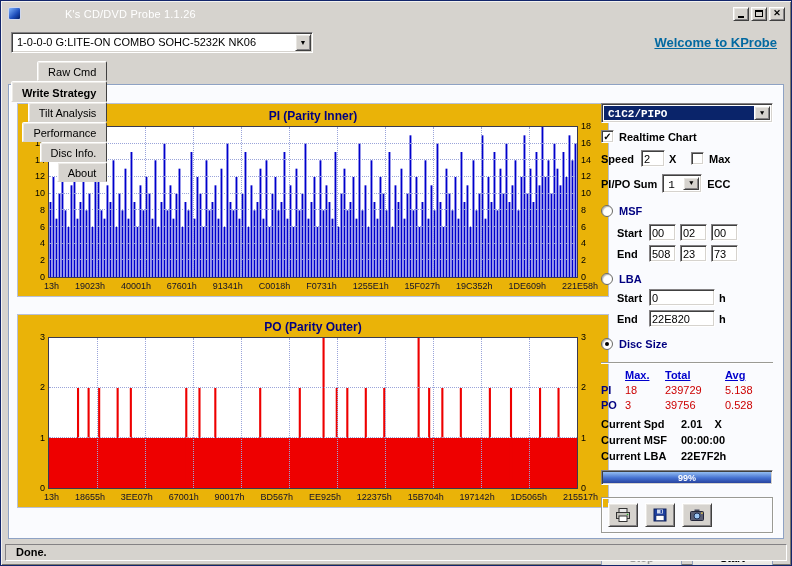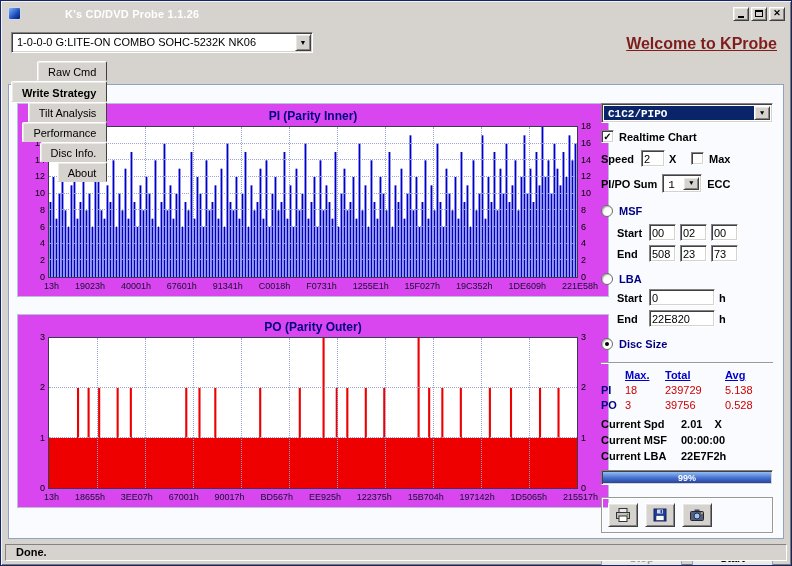--- a/index.html
+++ b/index.html
@@ -9,43 +9,43 @@
           box-shadow:inset 1px 1px 0 #f4f3f0, inset -1px -1px 0 #7a786f;overflow:hidden;}
   .sunken{border:1px solid;border-color:#848284 #ffffff #ffffff #848284;
           box-shadow:inset 1px 1px 0 #404040, inset -1px -1px 0 #d6d3ce;background:#fff;}
   .raised{border:1px solid;border-color:#ffffff #404040 #404040 #ffffff;
           box-shadow:inset 1px 1px 0 #e8e6e2, inset -1px -1px 0 #848284;background:#d6d3ce;}
   
   .titlebar{position:absolute;left:3px;right:3px;top:3px;height:19px;display:flex;align-items:center;padding:0 3px;
             background:linear-gradient(90deg,#0a246a 0%,#17ention 0%,#1b3c8c 45%,#5f8ccb 75%,#a6caf0 100%);}
   .app-icon{width:13px;height:13px;margin:0 5px 0 1px;border:1px solid #cfd8ee;border-radius:2px;
             background:linear-gradient(135deg,#7fb4ff 0%,#1d4dbb 60%,#021d66 100%);}
-  .title-text{color:#fff;font-weight:bold;flex:1;letter-spacing:.2px;padding-left:39px;}
+  .title-text{color:#fff;font-weight:normal;flex:1;letter-spacing:.2px;padding-left:39px;}
   .winbtns{display:flex;gap:2px;}
   .wbtn{width:16px;height:14px;display:flex;align-items:center;justify-content:center;cursor:default;}
   .g-min{width:6px;height:2px;background:#000;margin-top:7px;}
   .g-max{width:8px;height:7px;border:1px solid #000;border-top:2px solid #000;}
   .g-close{font-size:9px;font-weight:bold;line-height:1;}
   
   .drive-combo{position:absolute;left:10px;top:31px;width:302px;height:21px;display:flex;padding:1px;}
   .combo-text{flex:1;background:#fff;color:#000;padding:2px 4px;white-space:nowrap;overflow:hidden;}
   .combo-btn{width:16px;display:flex;align-items:center;justify-content:center;}
   .arrow{font-size:7px;line-height:1;color:#000;}
-  .klink{position:absolute;right:14px;top:34px;color:#7f1d1d;font-weight:bold;text-decoration:underline;font-size:16px;cursor:pointer;}
+  .klink{position:absolute;right:14px;top:34px;color:#0369a1;font-weight:bold;text-decoration:underline;font-size:13px;cursor:pointer;}
   
   .tabs{position:absolute;left:10px;top:60px;height:23px;display:flex;align-items:flex-end;z-index:3;flex-direction:column;}
   .tab{height:20px;padding:4px 10px 2px;background:#d6d3ce;margin-right:1px;border-radius:2px 2px 0 0;
        border:1px solid;border-color:#fff #404040 transparent #fff;box-shadow:inset 1px 1px 0 #eceae6;cursor:default;}
   .tab.active{height:23px;padding-top:5px;font-weight:bold;background:#d9d6d1;}
   
   .page{position:absolute;left:7px;right:7px;top:83px;bottom:26px;background:#fafbfe;border:1px solid #8ea2c4;
         box-shadow:inset 1px 1px 0 #ffffff;}
   
   .charts{position:absolute;left:8px;top:18px;width:592px;}
-  .chart-panel{background:#d946ef;border:1px solid #b7c0d8;padding:2px 6px 5px;margin-bottom:17px;}
+  .chart-panel{background:#eab308;border:1px solid #b7c0d8;padding:2px 6px 5px;margin-bottom:17px;}
   .chart-title{font-weight:bold;color:#000080;font-size:12px;text-align:center;padding:3px 0 3px;}
   .chart-body{display:flex;}
   .yaxis{width:24px;display:flex;flex-direction:column;justify-content:space-between;font-size:9px;line-height:9px;margin:-4px 0;}
   .yaxis.left{align-items:flex-end;padding-right:3px;}
   .yaxis.right{align-items:flex-start;padding-left:3px;}
   .plot{flex:1;position:relative;height:152px;background:#fff;border:1px solid #3a3a50;overflow:hidden;}
   .plot svg{position:absolute;left:0;top:0;width:100%;height:100%;}
   .hgrid{position:absolute;left:0;right:0;height:0;border-top:1px dotted #9aa4da;}
   .vgrid{position:absolute;top:0;bottom:0;width:0;border-left:1px dotted #9aa4da;}
   .xaxis{display:flex;justify-content:space-between;font-size:9px;color:#10102c;padding:3px 4px 0 20px;}

